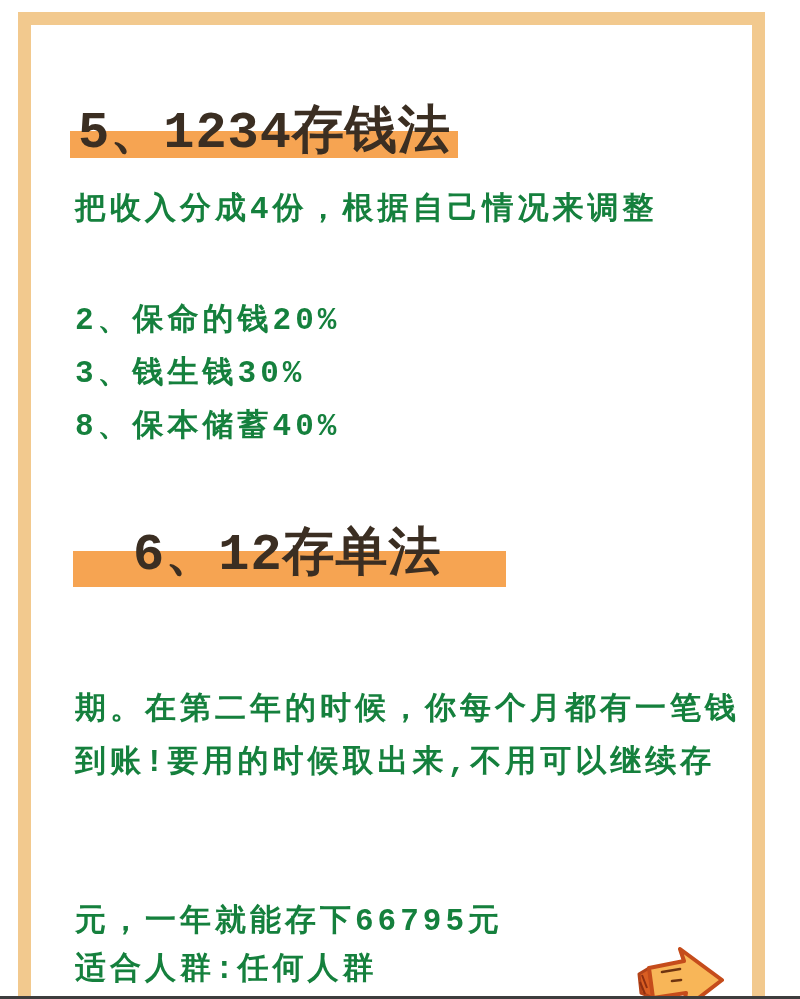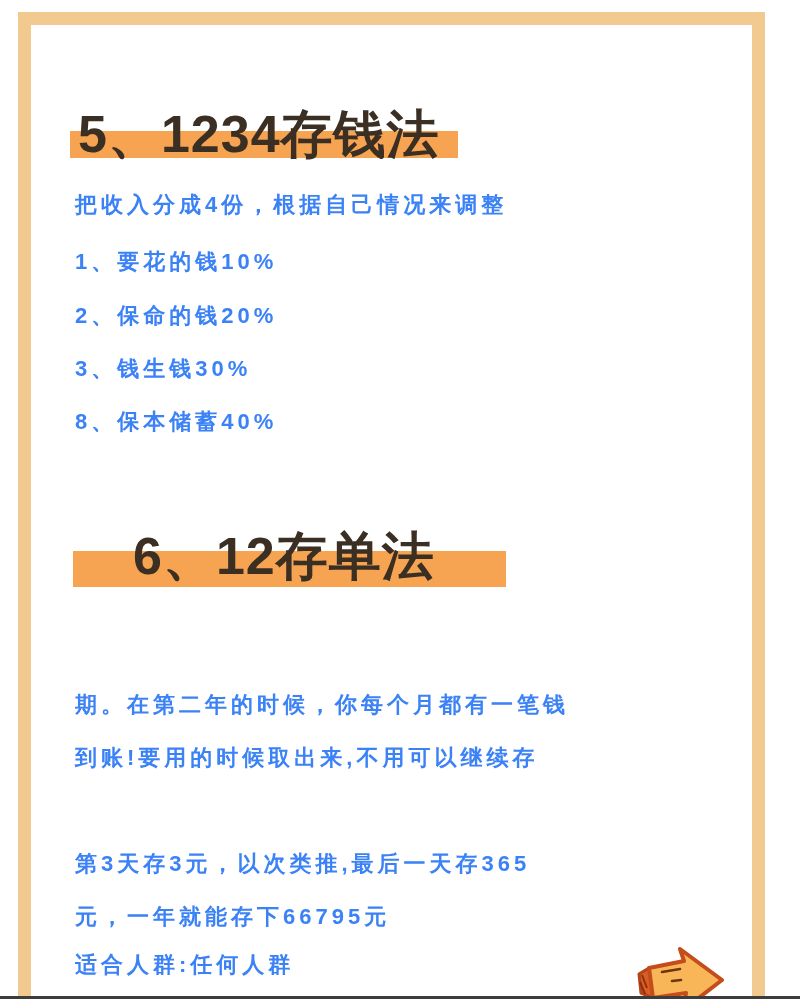--- a/index.html
+++ b/index.html
@@ -7,20 +7,21 @@
     padding: 0;
     background: #ffffff;
     font-family: "Liberation Sans", "DejaVu Sans", sans-serif;
   }
   .page {
     position: relative;
     width: 800px;
     height: 999px;
     background: #ffffff;
     overflow: hidden;
+    font-family: Liberation Mono, monospace;
   }
   
   .frame {
     position: absolute;
     left: 18px;
     top: 12px;
     width: 747px;
     height: 1030px;
     border: 13px solid #F2C98E;
     box-sizing: border-box;
@@ -41,23 +42,23 @@
     background: #F6A452;
     z-index: 1;
   }
   #h1-text { left: 78px; top: 108px; }
   #h1-bar  { left: 70px; top: 131px; width: 388px; height: 27px; }
   #h2-text { left: 133px; top: 530px; }
   #h2-bar  { left: 73px; top: 551px; width: 433px; height: 36px; }
   .line {
     position: absolute;
     left: 75px;
-    font-size: 22px;
+    font-size: 31px;
     font-weight: bold;
-    color: #3b82f6;
+    color: #15803d;
     letter-spacing: 4px;
     line-height: 1.1;
     white-space: nowrap;
     z-index: 2;
   }
   .arrow-wrap {
     position: absolute;
     left: 628px;
     top: 944px;
     width: 100px;
@@ -78,31 +79,29 @@
 <body>
 
 <div class="page">
 
   <div class="frame"></div>
 
   <div class="h-bar" id="h1-bar"></div>
   <div class="h-title" id="h1-text">5、1234存钱法</div>
 
   <div class="line" style="top:193px">把收入分成4份，根据自己情况来调整</div>
-  <div class="line" style="top:250px">1、要花的钱10%</div>
   <div class="line" style="top:304px">2、保命的钱20%</div>
   <div class="line" style="top:357px">3、钱生钱30%</div>
   <div class="line" style="top:410px">8、保本储蓄40%</div>
 
   <div class="h-bar" id="h2-bar"></div>
   <div class="h-title" id="h2-text">6、12存单法</div>
 
   <div class="line" style="top:693px">期。在第二年的时候，你每个月都有一笔钱</div>
   <div class="line" style="top:746px">到账!要用的时候取出来,不用可以继续存</div>
-  <div class="line" style="top:852px">第3天存3元，以次类推,最后一天存365</div>
   <div class="line" style="top:905px">元，一年就能存下66795元</div>
   <div class="line" style="top:953px">适合人群:任何人群</div>
 
   <div class="arrow-wrap">
     <svg width="100" height="70" viewBox="0 0 100 70" xmlns="http://www.w3.org/2000/svg">
 
       <path d="M21,24 L25,54 L13,49 L11,30 Z" fill="#D95E22" stroke="#B4441A" stroke-width="3" stroke-linejoin="round"></path>
       <path d="M14,31 L19,44 M12,38 L17,50" stroke="#8E2F10" stroke-width="2" fill="none"></path>
 
       <path d="M21,24 L56,17 L52,5 L94,36 L55,66 L58,49 L25,54 Z" fill="#F8B658" stroke="#C54C1B" stroke-width="4" stroke-linejoin="round" stroke-linecap="round"></path>

